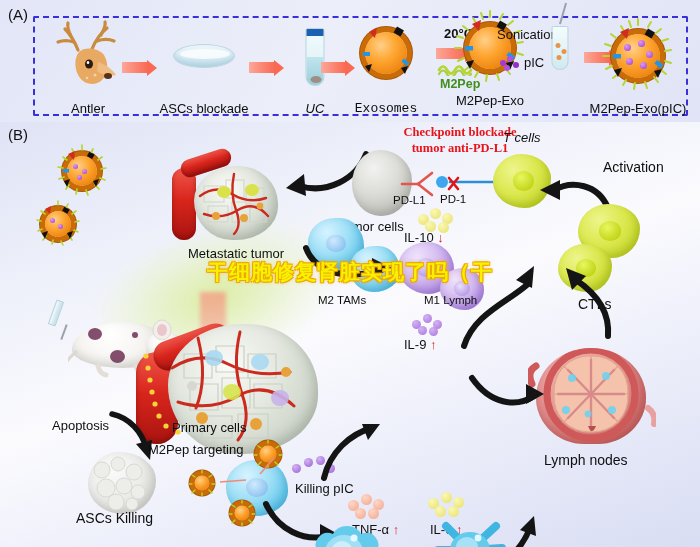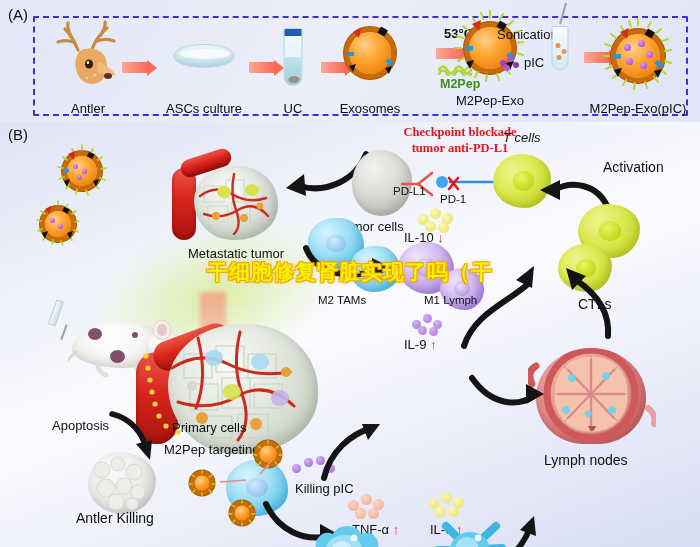--- a/index.html
+++ b/index.html
@@ -306,54 +306,54 @@
           <circle cx="35" cy="58" r="1.3" fill="#f6d3a7"></circle>
         </svg>
       </div>
       <span class="capA">Antler</span>
     </div>
 
     <div class="arrowA" style="left:122px; top:62px; width:26px;"></div>
 
     <div class="stageA" style="left:150px; top:18px; width:108px; height:96px;">
       <div class="dish"></div>
-      <span class="capA">ASCs culture</span>
+      <span class="capA">ASCs blockade</span>
     </div>
 
     <div class="arrowA" style="left:249px; top:62px; width:26px;"></div>
 
-    <div class="stageA" style="left:268px; top:18px; width:50px; height:96px;">
+    <div class="stageA" style="left:290px; top:18px; width:50px; height:96px;font-style:italic;">
       <div class="tube">
         <div class="cap"></div>
         <div class="liq"></div>
         <div class="pellet"></div>
       </div>
       <span class="capA">UC</span>
     </div>
 
     <div class="arrowA" style="left:321px; top:62px; width:25px;"></div>
 
-    <div class="stageA" style="left:324px; top:14px; width:92px; height:100px;">
+    <div class="stageA" style="left:340px; top:14px; width:92px; height:100px;font-family:Liberation Mono, monospace;">
       <div class="exo" style="top:8px; width:62px; height:62px;">
         <div class="exo-core" style="width:42px;height:42px;"></div>
         <svg width="62" height="62" viewBox="0 0 62 62" style="position:absolute;left:0;top:0;">
           <g>
             <rect x="40" y="6" width="8" height="7" fill="#111" transform="rotate(30 44 9)"></rect>
             <polygon points="14,10 22,6 20,16" fill="#d32b1e"></polygon>
             <rect x="8" y="30" width="7" height="4" fill="#2196e8"></rect>
             <rect x="47" y="38" width="7" height="4" fill="#2196e8" transform="rotate(40 50 40)"></rect>
             <polygon points="46,46 53,44 50,52" fill="#111"></polygon>
             <polygon points="10,44 17,42 14,50" fill="#111"></polygon>
           </g>
         </svg>
       </div>
       <span class="capA">Exosomes</span>
     </div>
 
-    <div class="labA-top" style="left:444px; top:26px;">53°C</div>
+    <div class="labA-top" style="left:444px; top:26px;">20°C</div>
     <div class="arrowA" style="left:436px; top:48px; width:30px;"></div>
     <div style="position:absolute;left:437px;top:62px;">
       <svg width="40" height="14" viewBox="0 0 40 14">
         <path d="M2 8 q4 -7 8 0 t8 0 t8 0 t8 0" fill="none" stroke="#b5d62e" stroke-width="2.6" stroke-linecap="round"></path>
         <path d="M2 12 q4 -7 8 0 t8 0 t8 0 t8 0" fill="none" stroke="#9ec71c" stroke-width="2.2" stroke-linecap="round" opacity=".8"></path>
       </svg>
     </div>
     <div class="labA-sub" style="left:440px; top:77px;">M2Pep</div>
 
     <div class="stageA" style="left:400px; top:6px; width:180px; height:100px;">
@@ -585,21 +585,21 @@
     <div class="pdl1-y" style="left:398px;top:40px;">
       <svg width="112" height="36" viewBox="0 0 112 36">
         <path d="M4 22 h16" stroke="#e4554d" stroke-width="2.6" fill="none" stroke-linecap="round"></path>
         <path d="M20 22 l14 -11" stroke="#e4554d" stroke-width="2.6" fill="none" stroke-linecap="round"></path>
         <path d="M20 22 l14 11" stroke="#e4554d" stroke-width="2.6" fill="none" stroke-linecap="round"></path>
         <circle cx="44" cy="20" r="6" fill="#3fa7ef"></circle>
         <path d="M52 20 h44" stroke="#2b8fd8" stroke-width="2.6" fill="none" stroke-linecap="round"></path>
         <path d="M51 16 l9 11 M60 16 l-9 11" stroke="#e01414" stroke-width="2.6" stroke-linecap="round"></path>
       </svg>
     </div>
-    <div class="bLabel sm" style="left:393px;top:63px;text-align:center;">PD-L1</div>
+    <div class="bLabel sm" style="left:393px;top:72px;text-align:center;">PD-L1</div>
     <div class="bLabel sm" style="left:440px;top:71px;">PD-1</div>
 
     <div class="cellT" style="left:493px;top:32px;width:58px;height:54px;"></div>
     <div class="bLabel" style="left:503px;top:8px;font-style:italic;">T cells</div>
 
     <div class="bLabel" style="left:603px;top:37px;font-size:14px;">Activation</div>
     <div class="arrowB" style="left:528px;top:52px;">
       <svg width="88" height="48">
         <path d="M80 34 C70 10 44 6 26 16" stroke="#141414" stroke-width="6" fill="none" stroke-linecap="round"></path>
         <polygon points="32,6 12,16 32,26" fill="#141414"></polygon>
@@ -726,23 +726,23 @@
             <circle cx="30" cy="12" r="7"></circle>
             <circle cx="46" cy="20" r="8"></circle>
           <circle cx="18" cy="36" r="9"></circle>
             <circle cx="36" cy="34" r="8"></circle>
             <circle cx="50" cy="40" r="7"></circle>
           <circle cx="28" cy="50" r="8"></circle>
             <circle cx="44" cy="52" r="6"></circle>
         </g>
       </svg>
     </div>
-    <div class="bLabel" style="left:76px;top:388px;font-size:14px;">Antler Killing</div>
-
-    <div class="bLabel" style="left:148px;top:320px;margin-left:16px;">M2Pep targeting</div>
+    <div class="bLabel" style="left:76px;top:388px;font-size:14px;">ASCs Killing</div>
+
+    <div class="bLabel" style="left:148px;top:320px;">M2Pep targeting</div>
     <div style="position:absolute;left:190px;top:318px;width:130px;height:82px;">
       <div class="macro" style="left:36px;top:20px;width:62px;height:56px;"></div>
       <div class="exo" style="left:78px;top:0px;width:28px;height:28px;">
         <div class="exo-core" style="width:17px;height:17px;"></div>
         <svg width="28" height="28" viewBox="0 0 28 28" style="position:absolute;left:0;top:0;">
           <g stroke="#b5d62e" stroke-width="1.4" stroke-linecap="round" fill="none">
             <path d="M14 3 v-3"></path>
               <path d="M22 8 l3 -2"></path>
               <path d="M25 15 l3 0"></path>
               <path d="M21 22 l3 3"></path>

